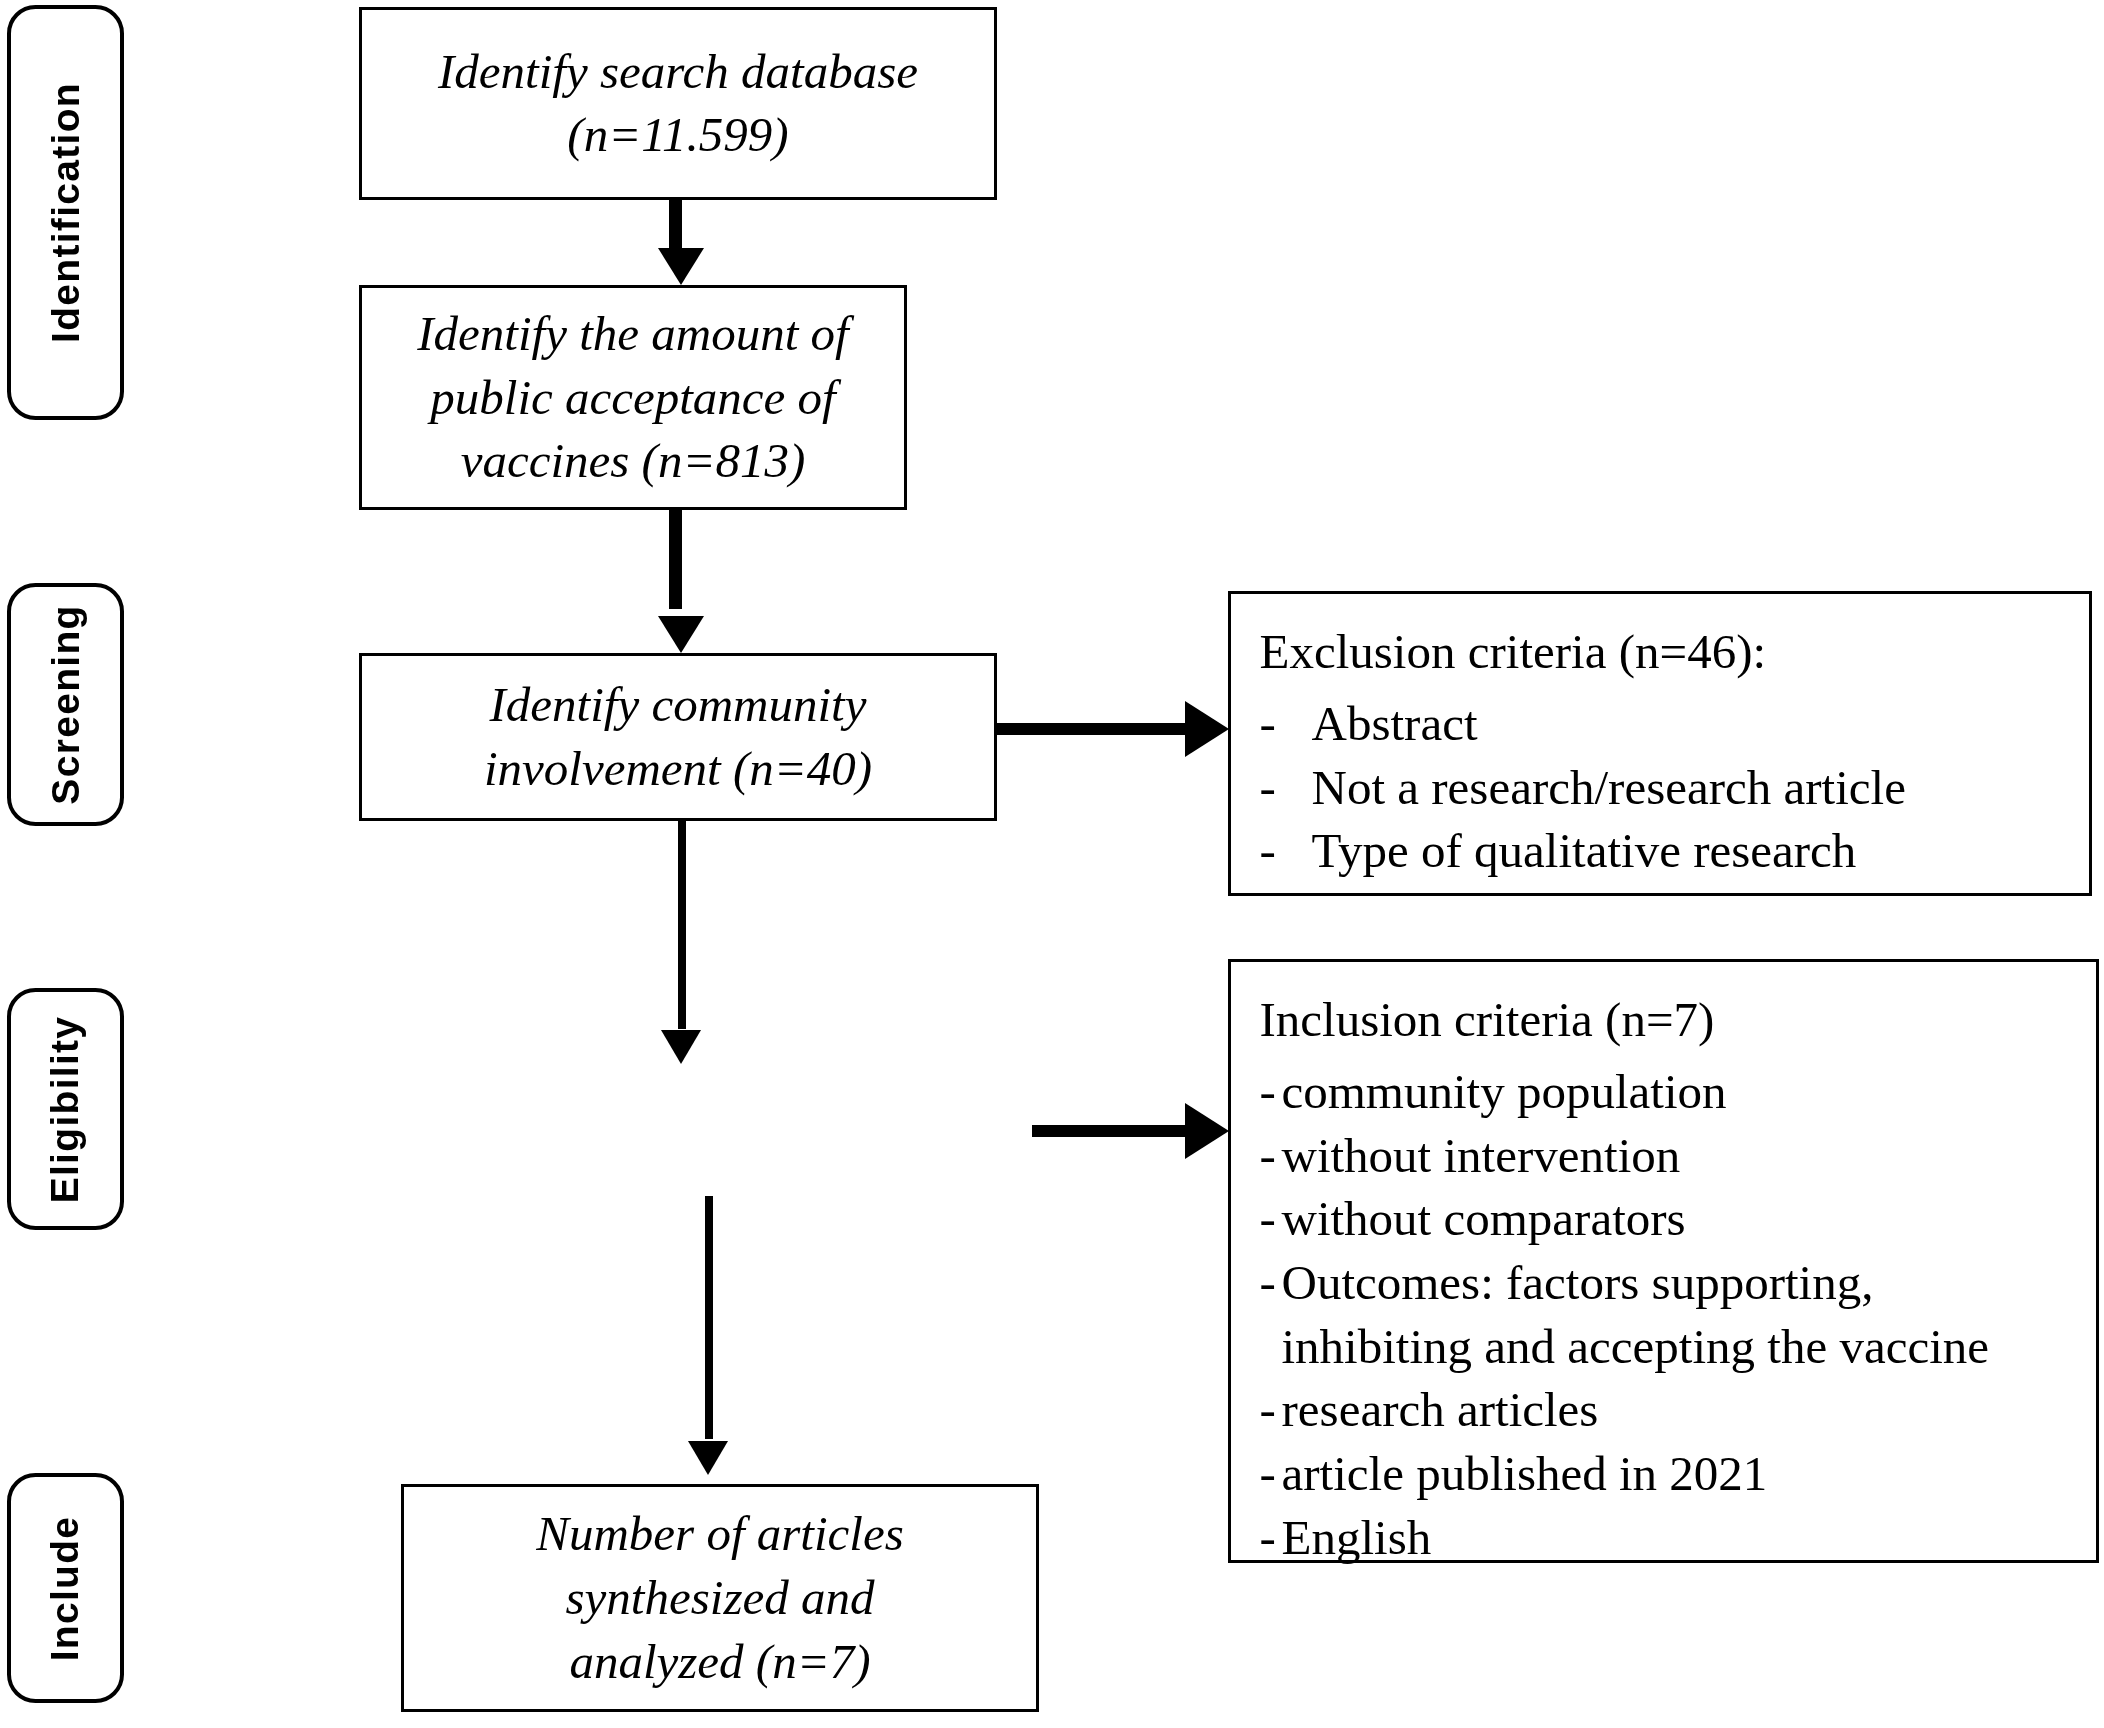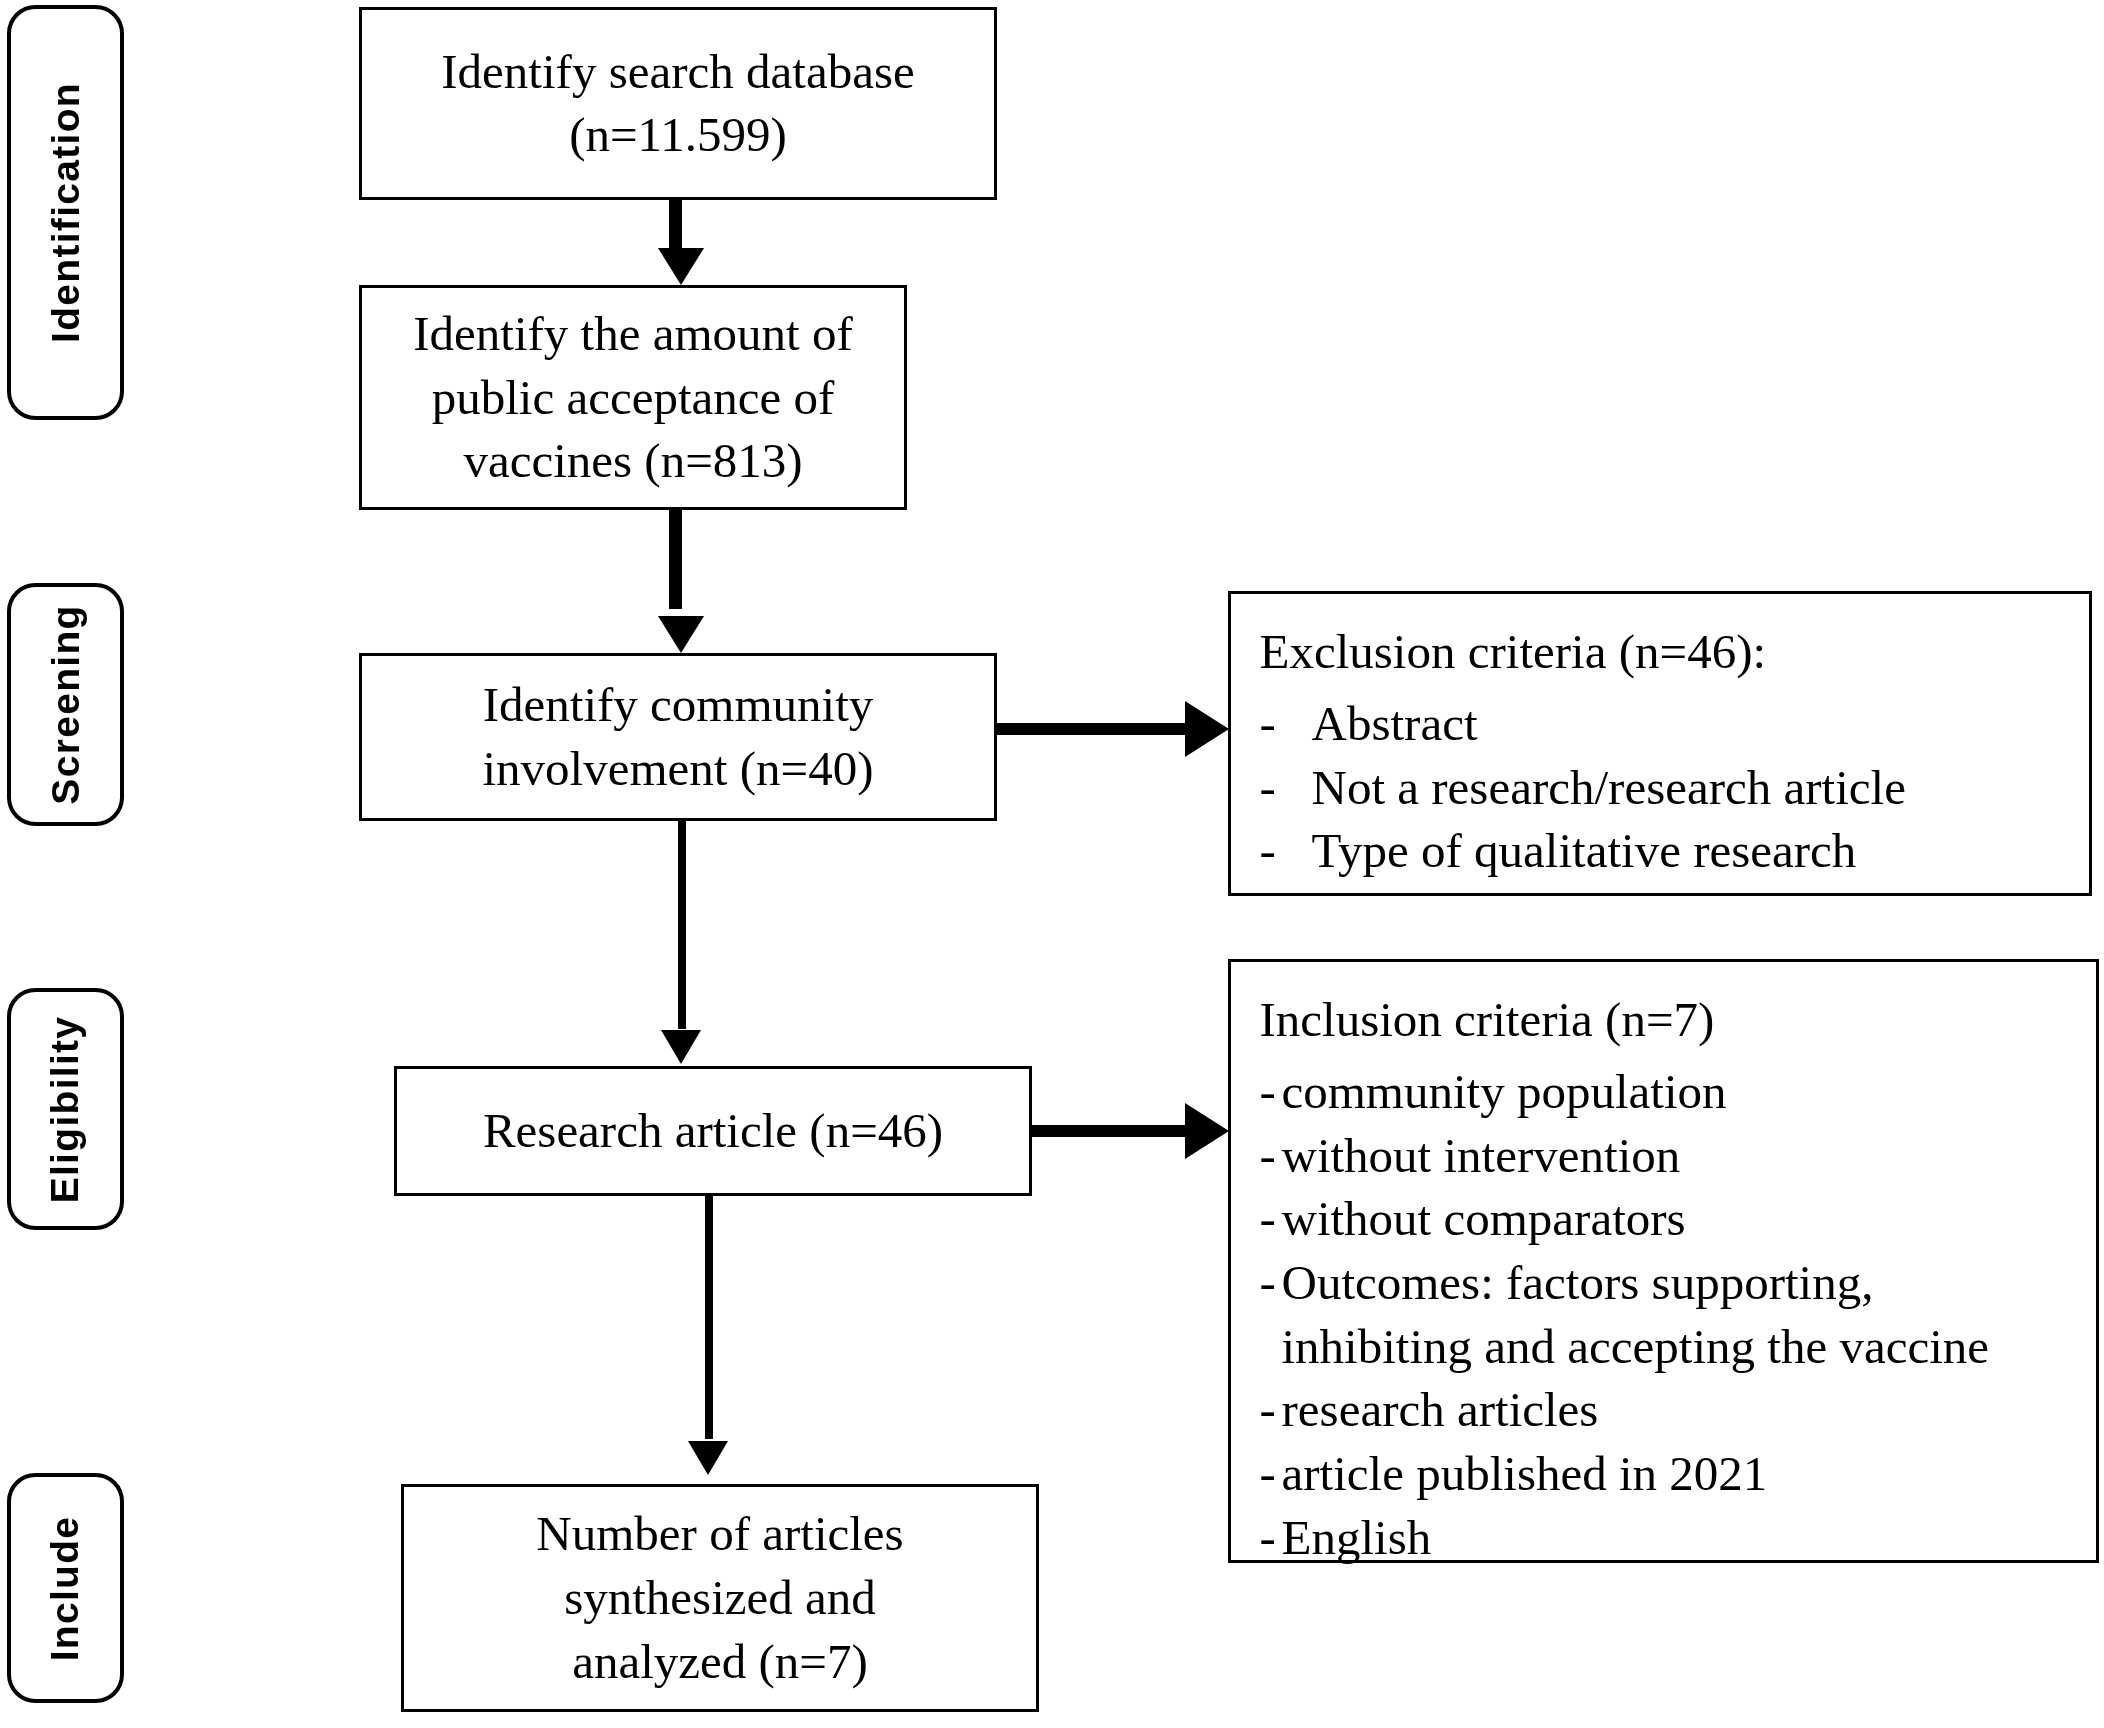--- a/index.html
+++ b/index.html
@@ -54,20 +54,21 @@
     display: flex;
     align-items: center;
     justify-content: center;
     text-align: center;
   }
   .flow-box .box-text {
     font-size: 49px;
     line-height: 1.30;
     padding: 0 22px;
     white-space: pre-line;
+    font-style: italic;
   }
 
   
   .criteria-box {
     position: absolute;
     box-sizing: border-box;
     border: 3.4px solid #000000;
     background: #ffffff;
     padding: 28.5px 22px 20px 28.5px;
   }
@@ -169,23 +170,20 @@
     <div class="box-text">Identify the amount of
 public acceptance of
 vaccines (n=813)</div>
   </div>
 
   <div class="flow-box" style="left:359px; top:653px; width:638px; height:168px;">
     <div class="box-text">Identify community
 involvement (n=40)</div>
   </div>
 
-  <div class="flow-box" style="left:394px; top:1066px; width:638px; height:130px;">
-    <div class="box-text">Research article (n=46)</div>
-  </div>
 
   <div class="flow-box" style="left:401px; top:1484px; width:638px; height:228px;">
     <div class="box-text">Number of articles
 synthesized and
 analyzed (n=7)</div>
   </div>
 
   <div class="criteria-box" style="left:1228px; top:591px; width:864px; height:305px;">
     <div class="criteria-title">Exclusion criteria (n=46):</div>
     <ul class="criteria-list">

